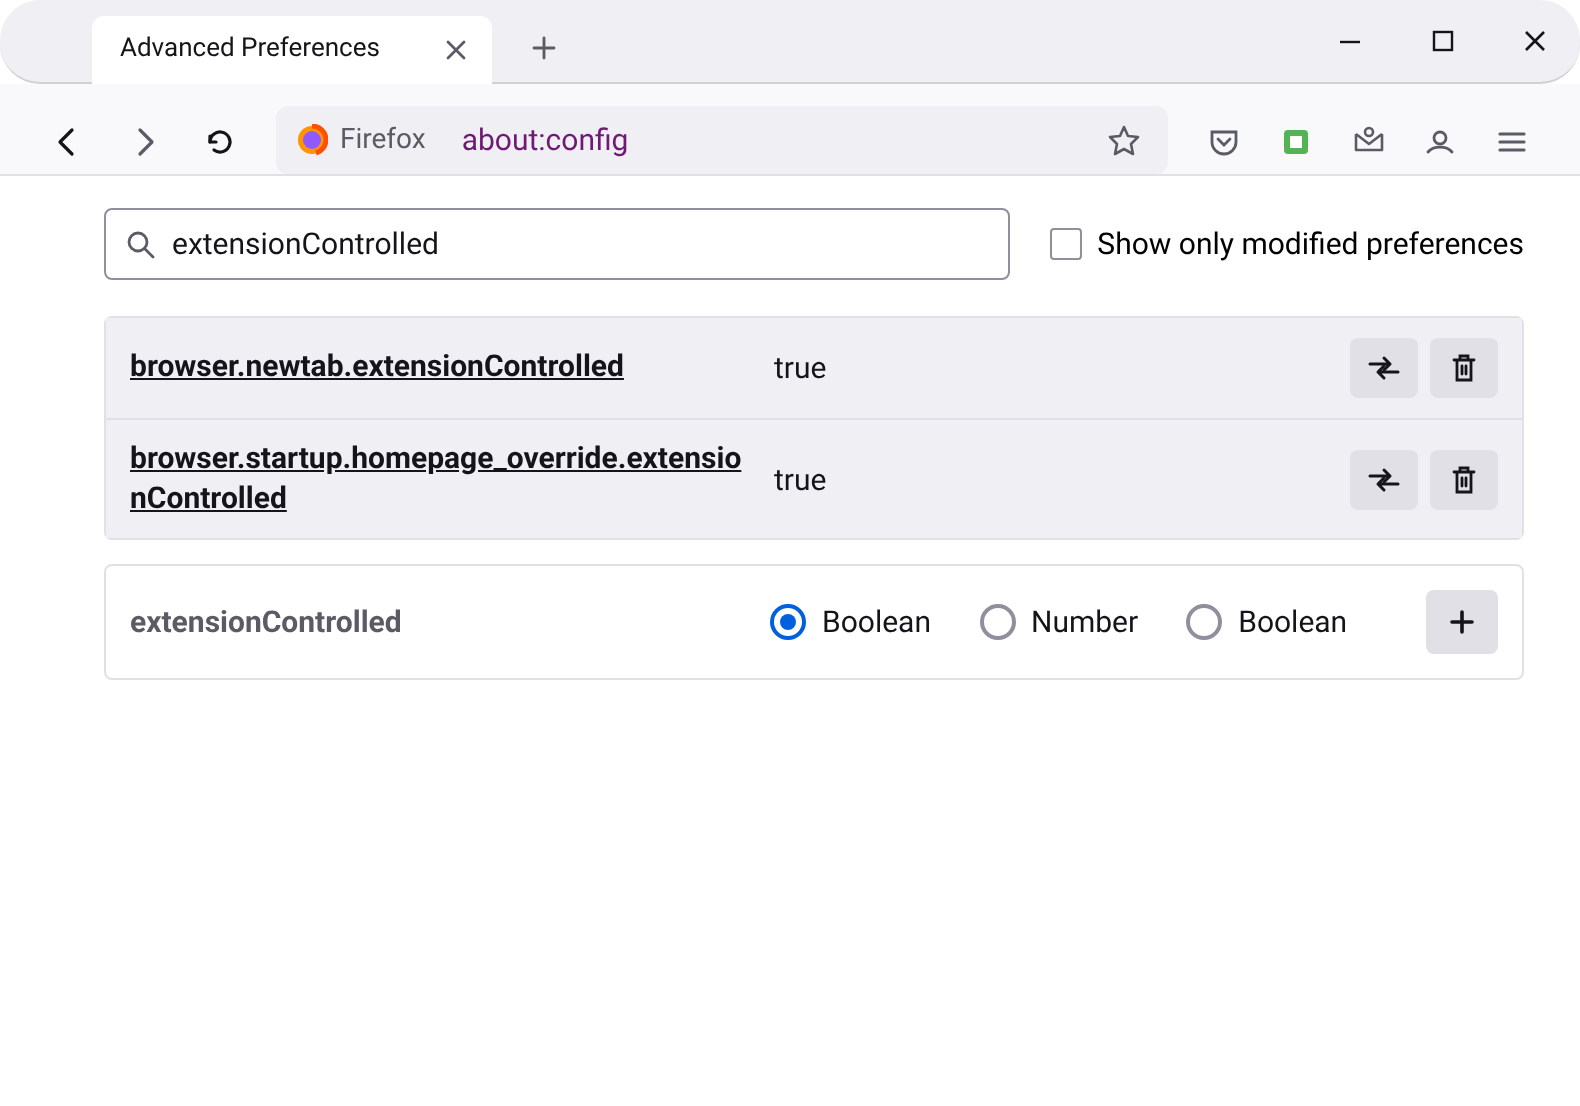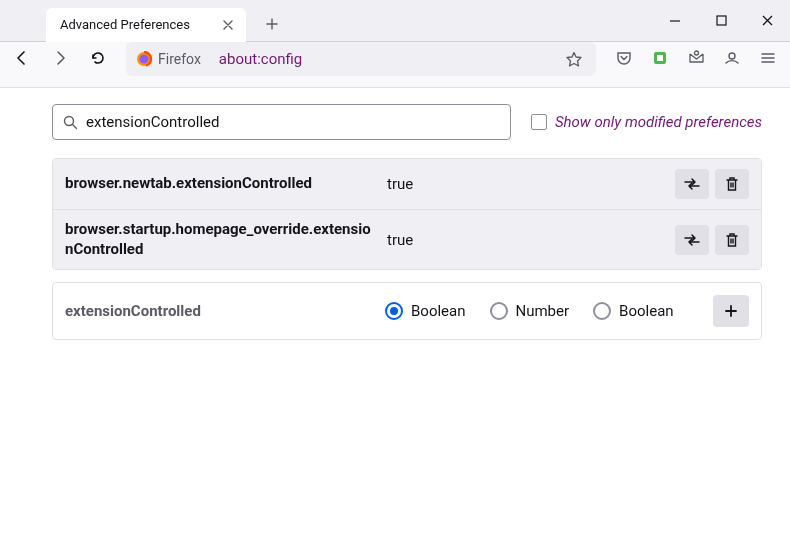--- a/index.html
+++ b/index.html
@@ -17,53 +17,53 @@
       pointer-events: none;
       z-index: 0;
       white-space: nowrap;
       font-family: Georgia, serif;
     }
     
     
     .window { position: relative; width: 100%; height: 100%; background: #fff; z-index: 1; }
     
     
-    .titlebar { display: flex; align-items: center; height: 42px; background: #f0f0f4; border-bottom: 1px solid #d0d0d5; }
+    .titlebar { display: flex; align-items: center; height: 42px; background: #f0f0f4; border-bottom: 1px solid #d0d0d5; border-radius: 20px; }
     .tab { display: flex; align-items: center; background: #fff; height: 34px; margin: 8px 0 0 46px; padding: 0 10px 0 14px; border-radius: 6px 6px 0 0; min-width: 200px; gap: 10px; }
     .tab-title { font-size: 13px; color: #15141a; flex: 1; }
     .tab-close { width: 16px; height: 16px; display: flex; align-items: center; justify-content: center; cursor: pointer; }
     .new-tab { margin-left: 12px; width: 28px; height: 28px; display: flex; align-items: center; justify-content: center; cursor: pointer; margin-top: 6px; border-radius: 4px; }
     .window-controls { margin-left: auto; display: flex; }
     .win-btn { width: 46px; height: 42px; display: flex; align-items: center; justify-content: center; cursor: pointer; }
     
     
-    .toolbar { display: flex; align-items: flex-start; height: 46px; padding: 0 6px; gap: 6px; background: #f9f9fb; border-bottom: 1px solid #e0e0e6; }
+    .toolbar { display: flex; align-items: flex-end; height: 46px; padding: 0 18px; gap: 6px; background: #f9f9fb; border-bottom: 1px solid #e0e0e6; }
     .nav-btn { width: 32px; height: 32px; display: flex; align-items: center; justify-content: center; border-radius: 4px; cursor: pointer; color: #5b5b66; }
     .urlbar { flex: 1; display: flex; align-items: center; height: 34px; background: #f0f0f4; border-radius: 6px; padding: 0 10px 0 4px; gap: 8px; margin: 0 6px; }
     .urlbar-identity { display: flex; align-items: center; gap: 6px; background: transparent; padding: 3px 10px 3px 6px; border-radius: 4px; }
     .firefox-logo { width: 16px; height: 16px; }
     .identity-label { font-size: 14px; color: #5b5b66; }
     .url-text { font-size: 15px; color: #701a75; }
     .urlbar-spacer { flex: 1; }
     .star-btn { width: 24px; height: 24px; display: flex; align-items: center; justify-content: center; cursor: pointer; color: #5b5b66; }
     .tbar-icons { display: flex; gap: 4px; align-items: center; }
     .tbar-btn { width: 32px; height: 32px; display: flex; align-items: center; justify-content: center; border-radius: 4px; cursor: pointer; color: #5b5b66; }
     
     
     .content { padding: 16px 28px; position: relative; z-index: 2; margin-left: 24px; }
     .search-row { display: flex; align-items: center; gap: 20px; margin-bottom: 18px; }
     .search-box { flex: 1; display: flex; align-items: center; border: 1px solid #8f8f9d; border-radius: 4px; height: 36px; padding: 0 10px; gap: 8px; background: #fff; }
     .search-box input { border: none; outline: none; flex: 1; font-size: 15px; color: #15141a; background: transparent; }
-    .checkbox-wrap { display: flex; align-items: center; gap: 8px; font-size: 15px; color: #701a75; font-style: italic; }
+    .checkbox-wrap { display: flex; align-items: center; gap: 8px; font-size: 15px; color: #000000; }
     .checkbox { width: 16px; height: 16px; border: 1px solid #8f8f9d; border-radius: 2px; background: #fff; }
     
     .pref-list { border: 1px solid #e0e0e6; border-radius: 4px; background: #fff; }
     .pref-row { display: flex; align-items: center; min-height: 44px; padding: 10px 12px; border-bottom: 1px solid #e0e0e6; gap: 12px; background: #f0f0f4; }
     .pref-row:last-child { border-bottom: none; }
-    .pref-name { font-size: 15px; font-weight: 700; color: #15141a; width: 310px; word-break: break-all; line-height: 1.3; }
+    .pref-name { font-size: 15px; font-weight: 700; color: #15141a; width: 310px; word-break: break-all; line-height: 1.3; text-decoration: underline; }
     .pref-value { font-size: 15px; font-weight: 400; color: #15141a; flex: 1; }
     .pref-actions { display: flex; gap: 6px; }
     .action-btn { width: 34px; height: 30px; background: #e0e0e6; border-radius: 4px; display: flex; align-items: center; justify-content: center; cursor: pointer; color: #15141a; }
     
     .new-pref-box { border: 1px solid #e0e0e6; border-radius: 4px; margin-top: 12px; background: #fff; padding: 12px; display: flex; align-items: center; gap: 20px; }
     .new-pref-name { font-size: 15px; font-weight: 700; color: #5b5b66; width: 300px; }
     .radio-group { display: flex; gap: 24px; flex: 1; }
     .radio-item { display: flex; align-items: center; gap: 8px; font-size: 15px; color: #15141a; cursor: pointer; }
     .radio { width: 18px; height: 18px; border: 2px solid #8f8f9d; border-radius: 50%; display: flex; align-items: center; justify-content: center; }
     .radio.checked { border-color: #0060df; }

